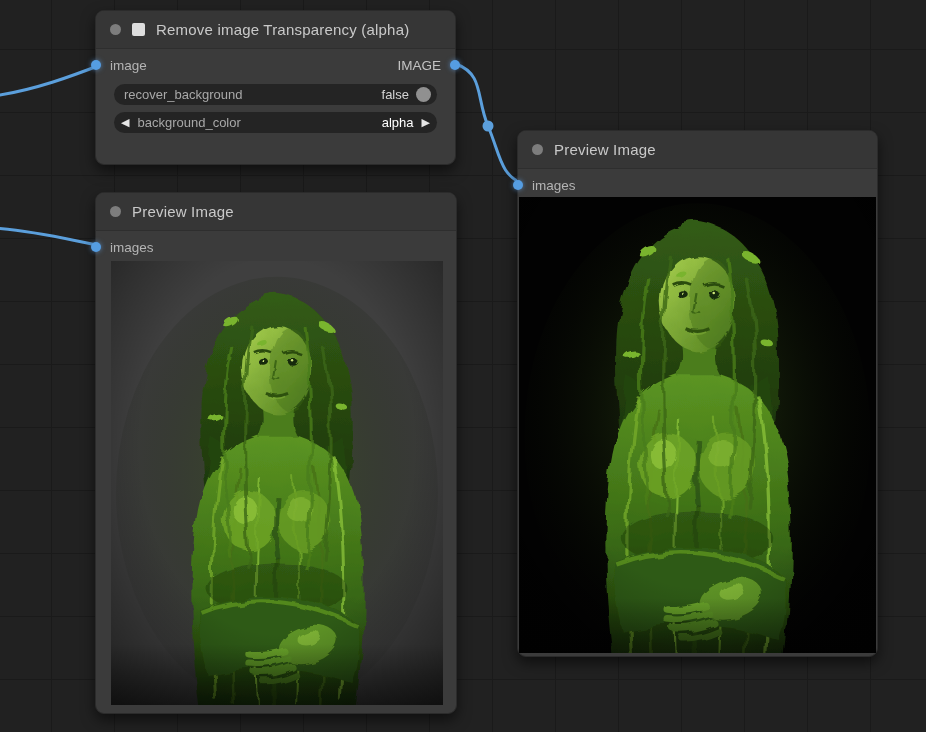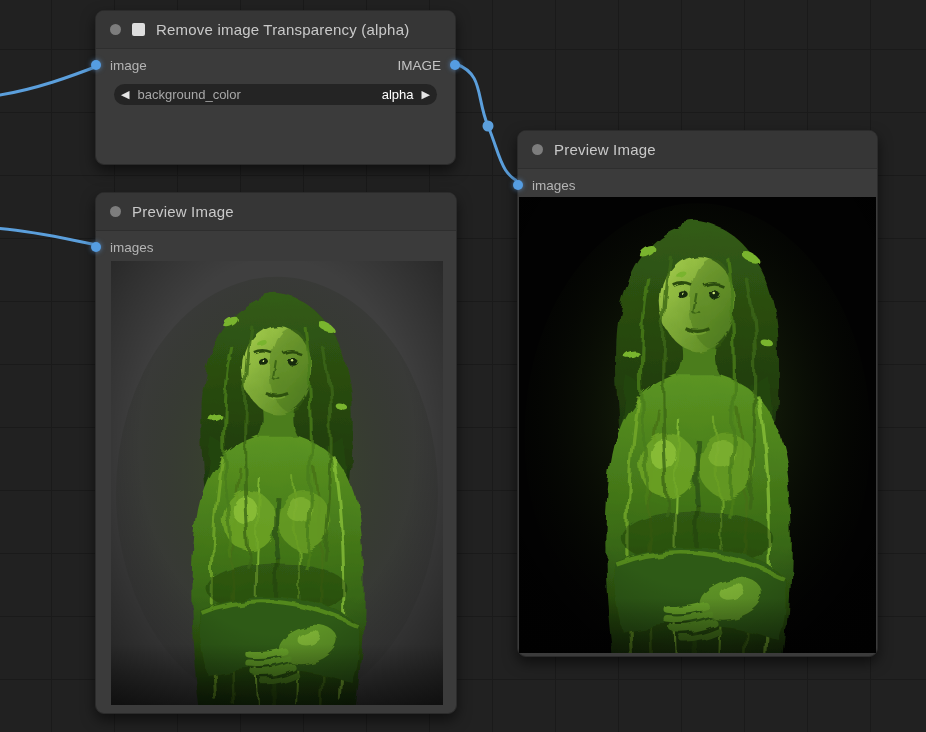--- a/index.html
+++ b/index.html
@@ -199,20 +199,25 @@
     <span class="port out-port"></span>
     <div class="slot-row">
       <div class="slot">
         <span class="slot-label">image</span>
       </div>
       <div class="slot">
         <span class="slot-label out-label">IMAGE</span>
       </div>
     </div>
     <div class="widget">
+      <span class="widget-label">recover_background</span>
+      <span class="widget-value">false</span>
+      <span class="toggle-knob"></span>
+    </div>
+    <div class="widget">
       <span class="combo-arrow left">◀</span>
       <span class="widget-label">background_color</span>
       <span class="widget-value white">alpha</span>
       <span class="combo-arrow right">▶</span>
     </div>
   </div>
 
   <div class="node node-preview-left">
     <div class="node-header">
       <span class="collapse-dot"></span>

